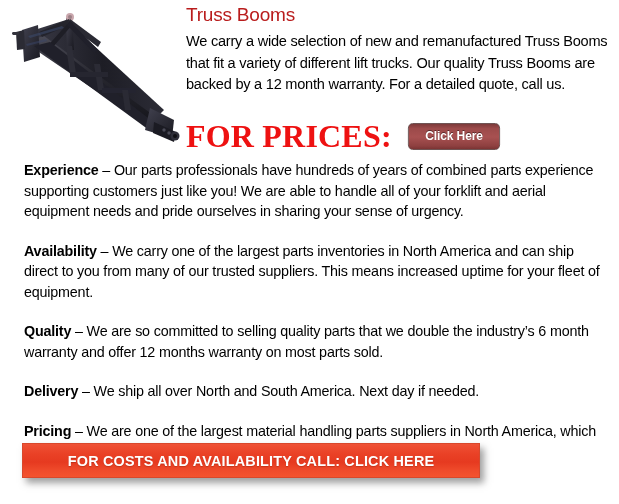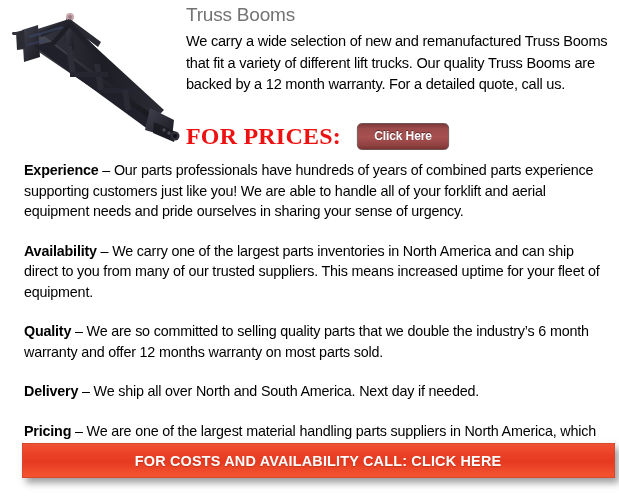--- a/index.html
+++ b/index.html
@@ -37,21 +37,21 @@
     top: 3px;
     width: 424px;
   }
 
   .product-title {
     font-size: 19px;
     line-height: 23px;
     font-weight: 400;
     letter-spacing: -0.2px;
     margin: 0 0 4px 0;
-    color: #737373;
+    color: #b91c1c;
   }
 
   .product-desc {
     font-size: 15.5px;
     line-height: 21.5px;
     letter-spacing: -0.25px;
     transform: scaleX(0.94);
     transform-origin: left top;
     width: 450px;
     margin: 0;
@@ -62,21 +62,21 @@
     left: 186px;
     top: 122px;
     display: flex;
     align-items: center;
     gap: 14px;
   }
 
   .for-prices {
     font-family: "Liberation Serif", serif;
     font-weight: 700;
-    font-size: 24px;
+    font-size: 32px;
     line-height: 28px;
     color: #ee1111;
     letter-spacing: 0.2px;
   }
 
   .click-here-btn {
     display: inline-flex;
     align-items: center;
     justify-content: center;
     width: 96px;
@@ -124,21 +124,21 @@
     position: absolute;
     left: 22px;
     top: 443px;
     width: 554px;
     height: 35px;
   }
   .cta-button {
     position: absolute;
     left: 0;
     top: 0;
-    width: 593px;
+    width: 458px;
     height: 35px;
     box-sizing: border-box;
     border: 1px solid #d8482c;
     background: linear-gradient(to bottom,
                 #ef5236 0%,
                 #ea4126 30%,
                 #e63a20 55%,
                 #ef4b2b 80%,
                 #f4532f 100%);
     box-shadow: 4px 5px 7px rgba(80,80,80,.55);

